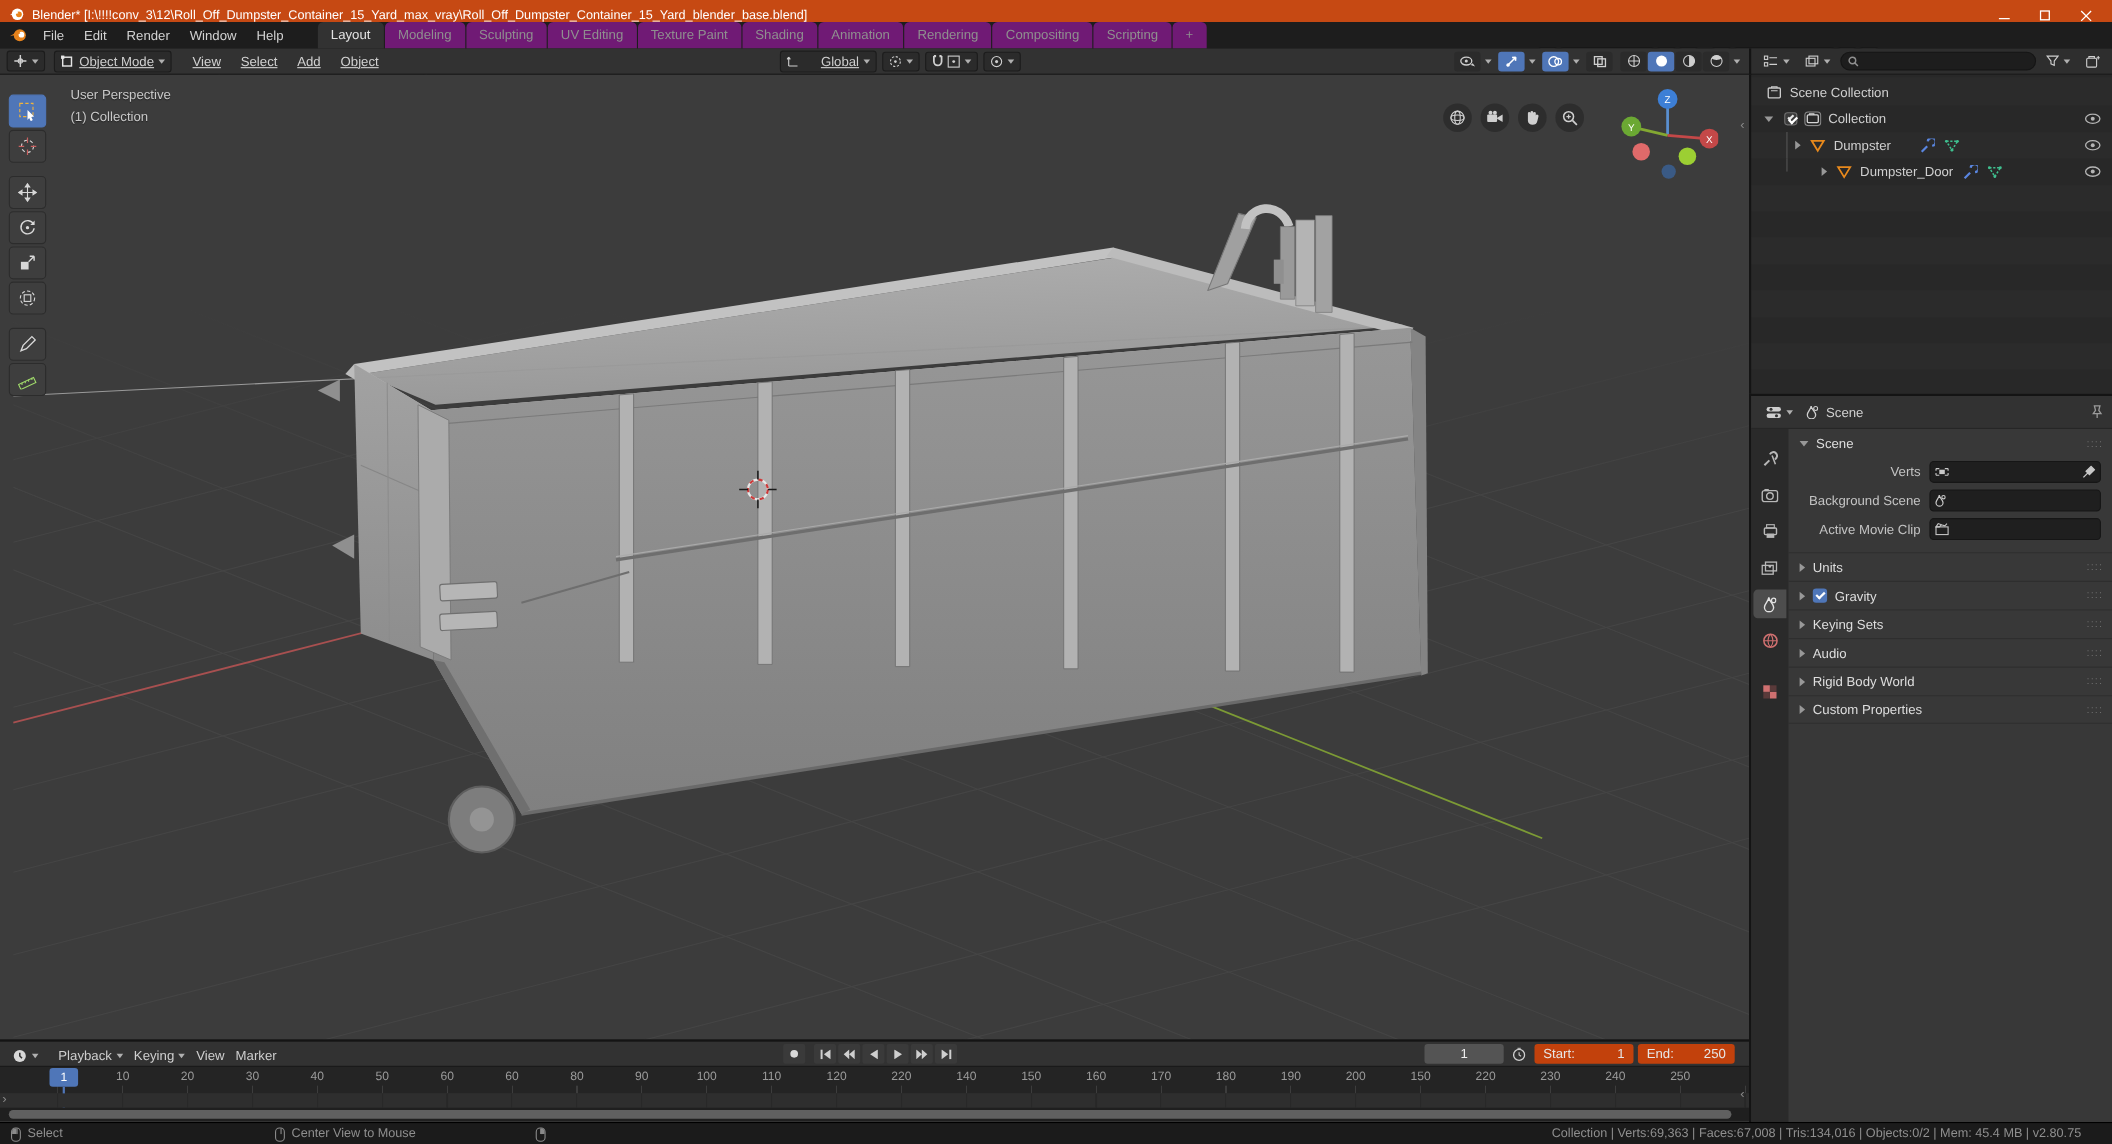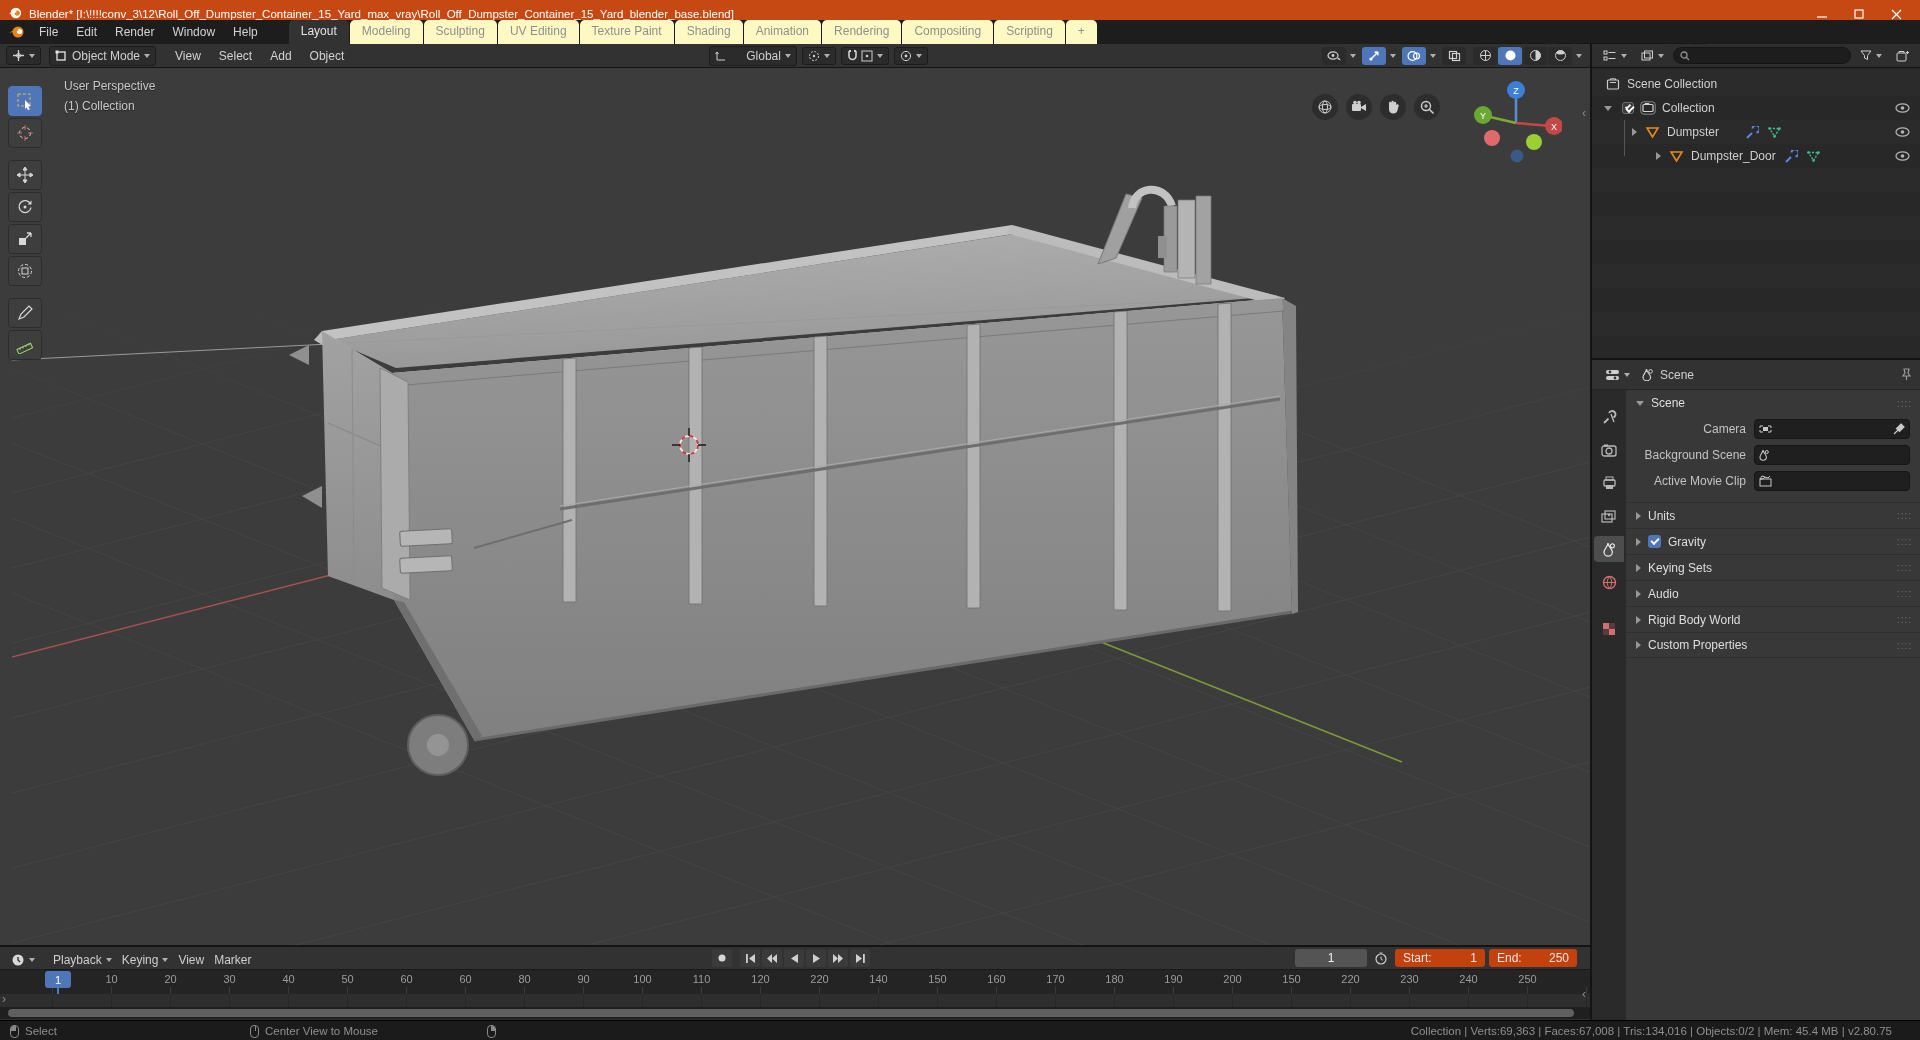--- a/index.html
+++ b/index.html
@@ -15,27 +15,27 @@
   #titlebar { left:0; top:0; width:1920px; height:20px; background:#c64913; display:flex; align-items:flex-end; padding:0 8px; color:#fff; }
   #titlebar .logo { width:14px; height:14px; margin-right:7px; }
   #titlebar .ttl { font-size:11.5px; white-space:nowrap; overflow:hidden; }
   #win-controls { margin-left:auto; display:flex; gap:26px; align-items:center; padding-right:10px; }
   #win-controls span { display:inline-block; }
 
   
   #topbar { left:0; top:20px; width:1920px; height:24px; background:#1d1d1d; display:flex; align-items:center; }
   .menu-item { padding:4px 9px; color:#d2d2d2; cursor:default; }
   #tabs { display:flex; margin-left:22px; height:24px; align-items:flex-end; }
-  .tab { padding:4px 12px 5px 12px; background:#fef9c3; color:#8f8f8f; border-radius:5px 5px 0 0; margin-right:1px; height:24px; }
+  .tab { padding:4px 12px 5px 12px; background:#701a75; color:#8f8f8f; border-radius:5px 5px 0 0; margin-right:1px; height:24px; }
   .tab.active { background:#323232; color:#e3e3e3; }
   .db-field { background:#232323; border:1px solid #161616; border-radius:3px; height:18px; display:flex; align-items:center; padding:0 5px; gap:5px; }
   .db-btn { background:#2c2c2c; border:1px solid #161616; height:18px; width:18px; border-radius:3px; display:flex; align-items:center; justify-content:center; color:#9a9a9a; }
 
   
-  #vp-header { left:0; top:44px; width:1590px; height:24px; background:#323232; border-bottom:1px solid #141414; display:flex; align-items:center; }
+  #vp-header { left:0; top:44px; width:1590px; height:24px; background:#323232; border-bottom:1px solid #141414; display:flex; align-items:center;text-decoration:underline; }
   #outliner-header { left:1590px; top:44px; width:330px; height:24px; background:#2e2e2e; border-bottom:1px solid #141414; border-left:2px solid #141414; display:flex; align-items:center; gap:4px; padding:0 6px; }
   .hbtn { display:flex; align-items:center; padding:2px 5px; border-radius:3px; color:#cfcfcf; }
   .hbtn.box { background:#2b2b2b; border:1px solid #1c1c1c; }
   .icon-toggle { width:24px; height:18px; border-radius:3px; background:#2b2b2b; display:flex; align-items:center; justify-content:center; margin-left:1px; }
   .icon-toggle.on { background:#4f76b8; }
   .seg { display:flex; margin-left:6px; }
 
   
   #viewport { left:0; top:68px; width:1590px; height:877px; background:#3c3c3c; overflow:hidden;padding-left:12px; }
   #vp-overlay-text { left:64px; top:8px; color:#c9c9c9; text-shadow:0 1px 1px #0007; line-height:20px; }
@@ -693,21 +693,21 @@
         </svg>
       </span>
   </div>
   <div id="prop-body">
     <div class="prop-sec-head">
       <span class="tri-d"></span>
         <span>Scene</span>
         <span class="grip">::::</span>
     </div>
     <div class="prop-field-row">
-      <span class="prop-label">Camera</span>
+      <span class="prop-label">Verts</span>
       <span class="prop-input">
         <svg width="13" height="12" viewBox="0 0 13 12">
             <path d="M1 3 h3 M1 3 v2 M12 3 h-3 M12 3 v2 M1 9 h3 M1 9 v-2 M12 9 h-3 M12 9 v-2" stroke="#c8c8c8"></path>
             <rect x="4" y="4" width="5" height="4" fill="#c8c8c8"></rect>
           </svg>
         <span style="margin-left:auto">
             <svg width="12" height="12" viewBox="0 0 12 12">
               <path d="M1 11 l5-5 M8 1 l3 3 -4.5 4.5 -3-3z" stroke="#c8c8c8" fill="#c8c8c8" stroke-width="1.2"></path>
             </svg>
           </span>

